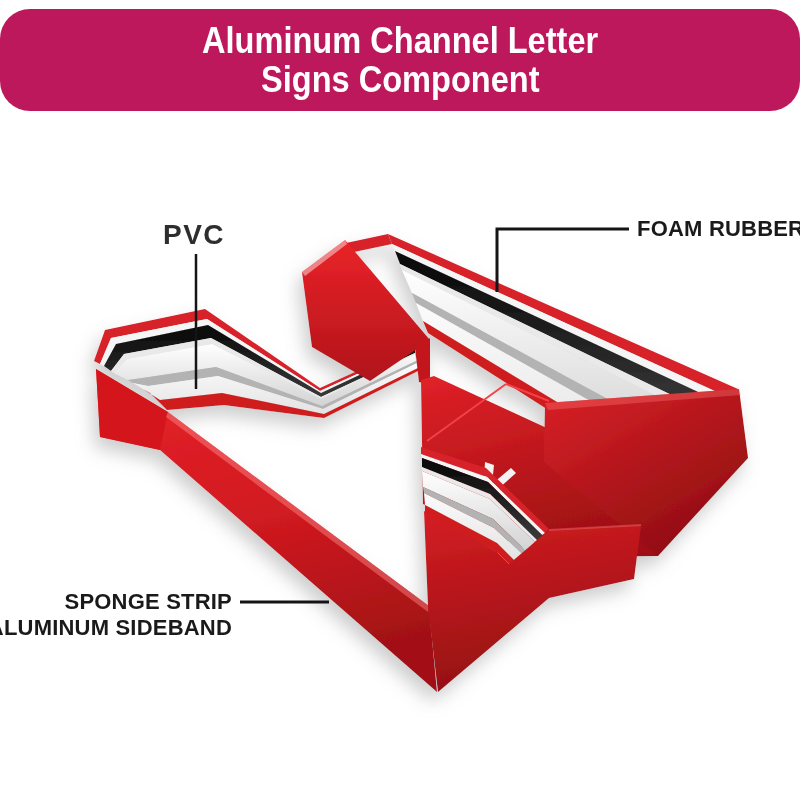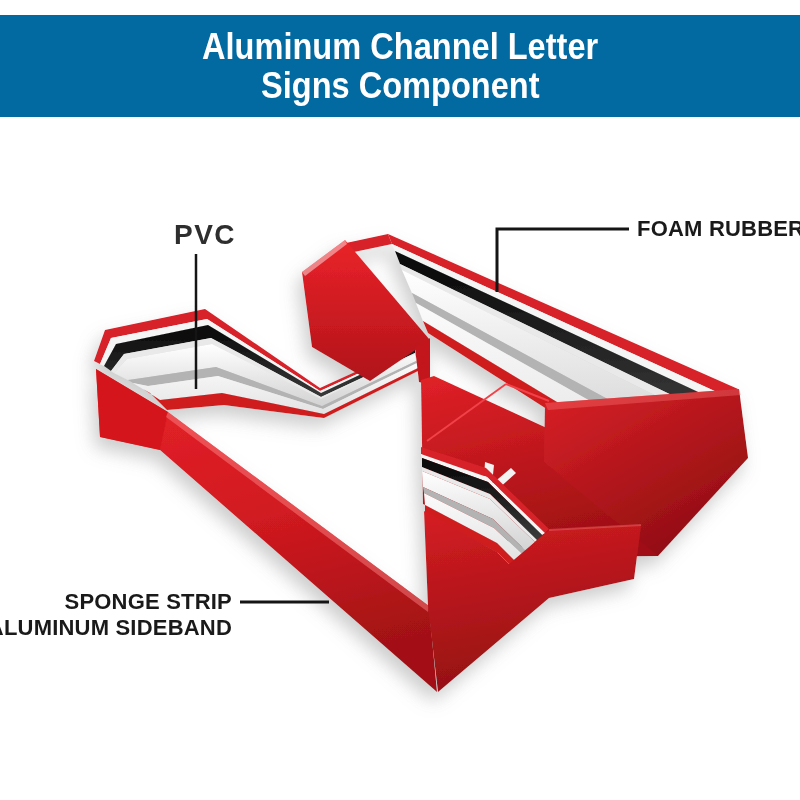--- a/index.html
+++ b/index.html
@@ -2,32 +2,32 @@
 <html><head>
 <meta charset="utf-8">
 <style>
   html,body{margin:0;padding:0;}
   body{
     width:800px;height:800px;position:relative;overflow:hidden;
     background:#ffffff;
     font-family:"Liberation Sans","DejaVu Sans",sans-serif;
   }
   .header{
-    position:absolute;left:0;top:15px;width:800px;height:102px;
-    background:#0369a1;color:#ffffff;
-    display:flex;flex-direction:column;justify-content:center;align-items:center;
+    position:absolute;left:0;top:9px;width:800px;height:102px;
+    background:#be185d;color:#ffffff;
+    display:flex;flex-direction:column;justify-content:center;align-items:center;border-radius:30px;
   }
   .header-line{
     font-weight:bold;font-size:37px;line-height:39px;letter-spacing:0px;
     transform:scaleX(0.88);transform-origin:center;white-space:nowrap;
   }
   .stage{position:absolute;left:0;top:102px;width:800px;height:698px;}
   .stage svg{position:absolute;left:0;top:-102px;width:800px;height:800px;}
   .lbl{position:absolute;color:#1a1a1a;white-space:nowrap;}
-  .lbl-pvc{left:174px;top:219px;font-size:28px;font-weight:800;letter-spacing:1.5px;color:#2e2e2e;}
+  .lbl-pvc{left:163px;top:219px;font-size:28px;font-weight:800;letter-spacing:1.5px;color:#2e2e2e;}
   .lbl-foam{left:637px;top:216px;font-size:22px;font-weight:700;letter-spacing:0.2px;}
   .lbl-stack{right:568px;top:589px;text-align:right;font-size:22px;font-weight:700;line-height:26px;letter-spacing:0.2px;}
   
   .lbl{transform:translateY(-102px);}
 </style>
 </head>
 <body>
 
 <div class="header">
   <div class="header-line">Aluminum Channel Letter</div>

